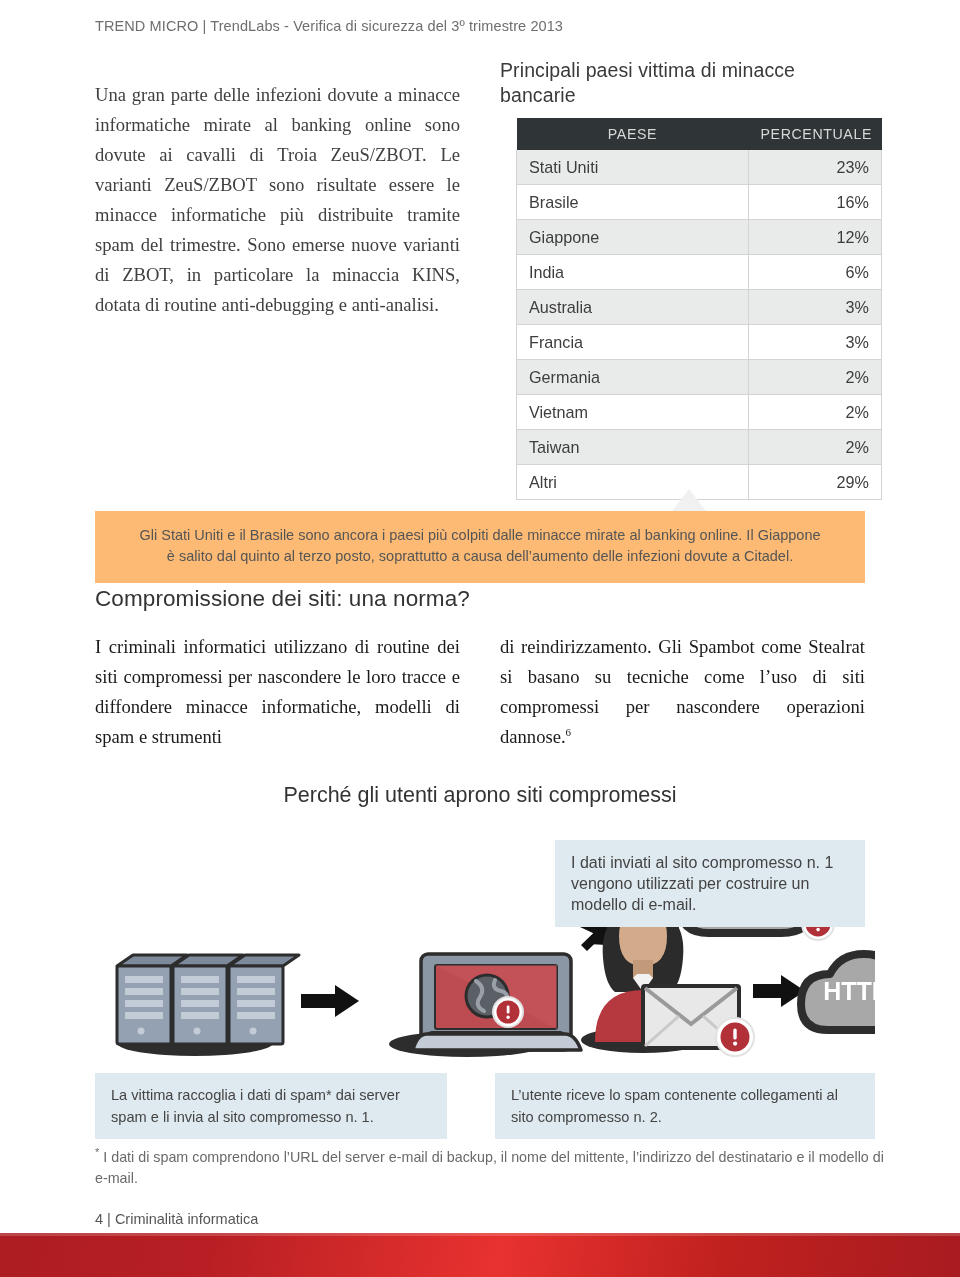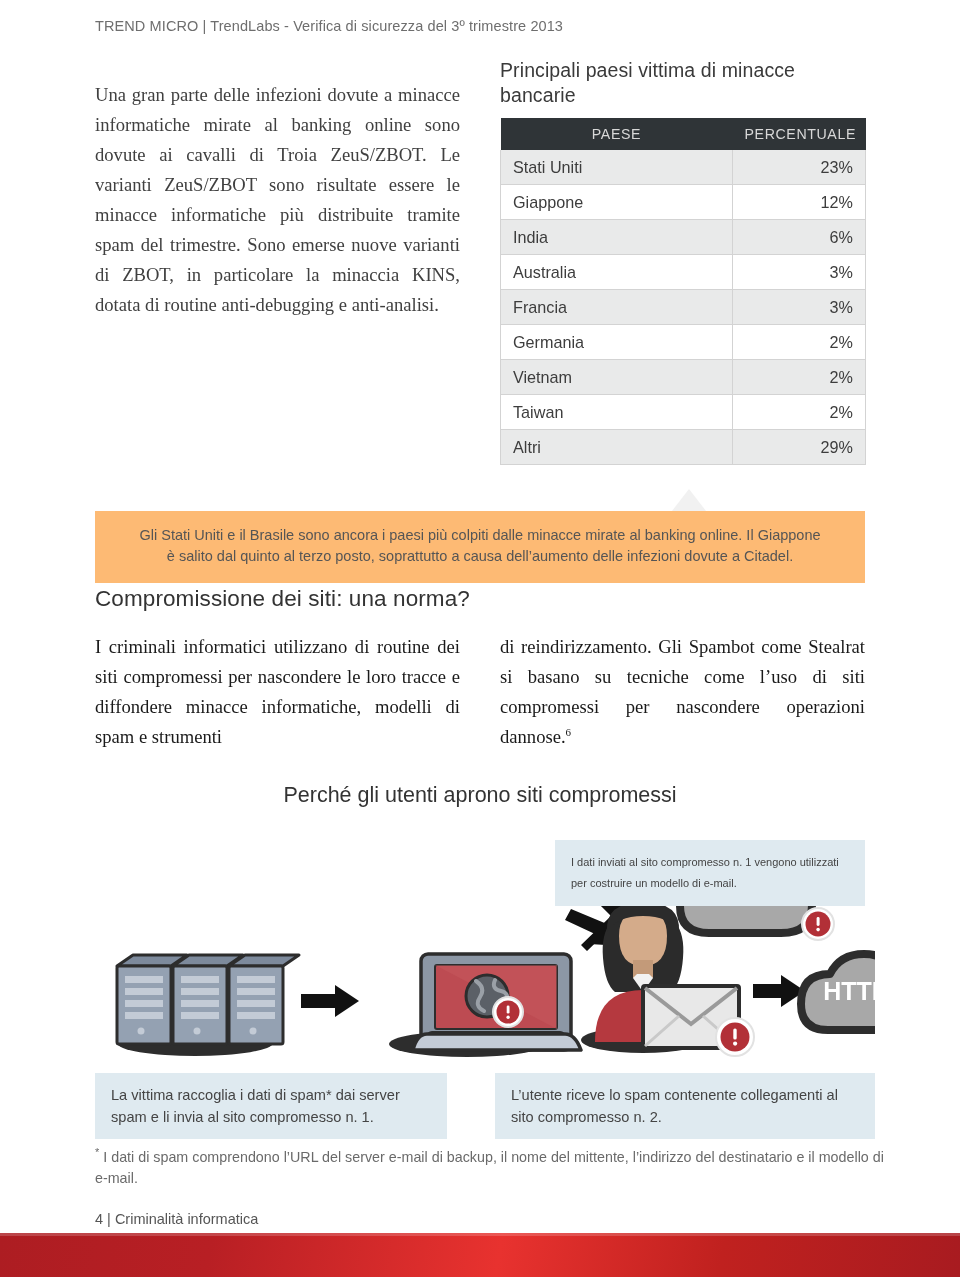--- a/index.html
+++ b/index.html
@@ -31,21 +31,21 @@
   .body-col p:last-child { margin-bottom: 0; }
   sup { font-size: 11px; vertical-align: super; line-height: 0; }
 
   
   .table-panel { position: absolute; left: 500px; top: -22px; width: 365px; }
   .table-title {
     font-size: 19.5px; line-height: 25px;
     color: #3a3a3a; font-weight: 400; margin-bottom: 10px;
     letter-spacing: .1px;
   }
-  table.stats { width: 365px; border-collapse: collapse; table-layout: fixed; }
+  table.stats { width: 365px; border-collapse: collapse; table-layout: fixed; margin-left: 16px; }
   table.stats thead th {
     background: #2f3437; color: #d8d8d8;
     font-weight: 400; font-size: 14.2px; letter-spacing: .6px;
     padding: 8px 12px; text-align: center;
   }
   table.stats thead th.c-country { width: 232px; }
   table.stats thead th.c-pct { width: 133px; }
   table.stats tbody td {
     font-size: 16.2px; color: #3d3d3d; padding: 7.5px 12px;
     border-bottom: 1px solid #d3d3d3;
@@ -89,21 +89,21 @@
 
   
   .info-title {
     position: absolute; left: 0; top: 783px; width: 960px;
     text-align: center; font-size: 21.5px; color: #333; font-weight: 400;
   }
   .diagram { position: absolute; left: 95px; top: 828px; width: 780px; height: 240px; }
 
   .note-box {
     position: absolute; background: #dfeaf0;
-    font-size: 11px; line-height: 21px; color: #444;
+    font-size: 16px; line-height: 21px; color: #444;
     padding: 12px 16px;
   }
   .note-top { left: 460px; top: 12px; width: 310px; }
 
   .bottom-notes { position: absolute; left: 95px; top: 1073px; width: 780px; }
   .bnote {
     position: absolute; background: #dfeaf0;
     font-size: 14.6px; line-height: 22px; color: #444; padding: 11px 16px;
   }
   .bnote.left { left: 0; top: 0; width: 352px; }
@@ -151,20 +151,24 @@
             <th class="c-country">PAESE</th>
             <th class="c-pct">PERCENTUALE</th>
           </tr>
         </thead>
         <tbody>
             <tr>
               <td class="country">Stati Uniti</td>
               <td class="pct">23%</td>
             </tr>
             <tr>
+              <td class="country">Brasile</td>
+              <td class="pct">16%</td>
+            </tr>
+            <tr>
               <td class="country">Giappone</td>
               <td class="pct">12%</td>
             </tr>
             <tr>
               <td class="country">India</td>
               <td class="pct">6%</td>
             </tr>
             <tr>
               <td class="country">Australia</td>
               <td class="pct">3%</td>

